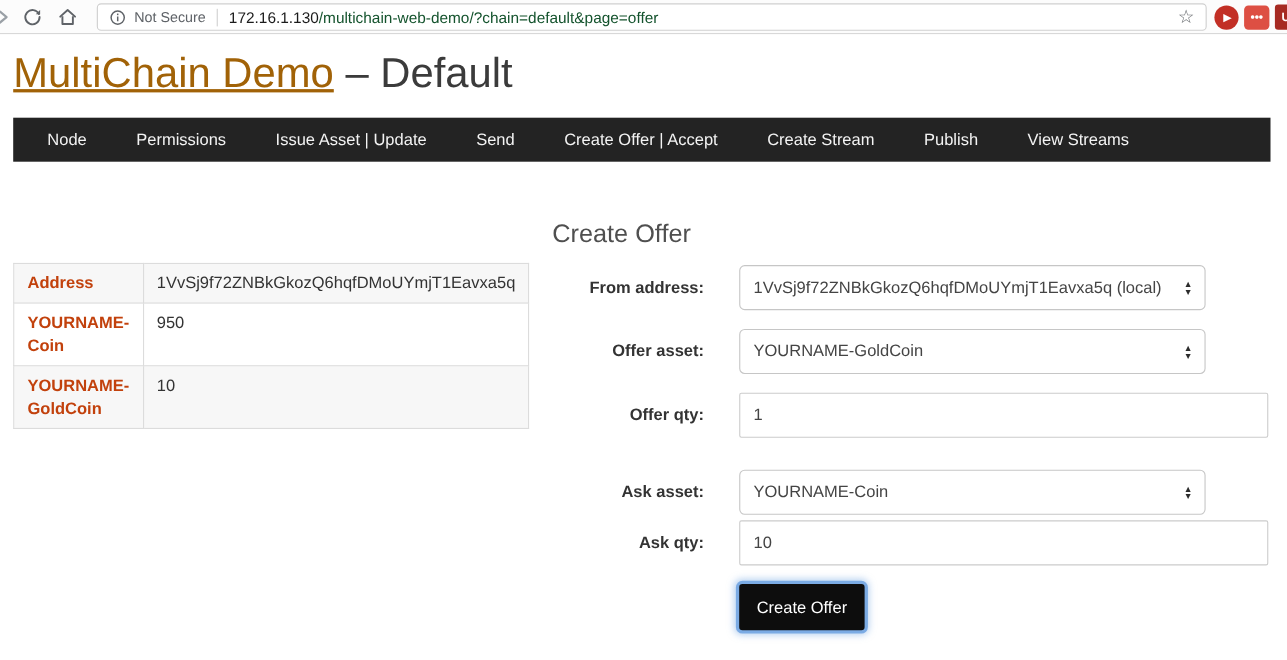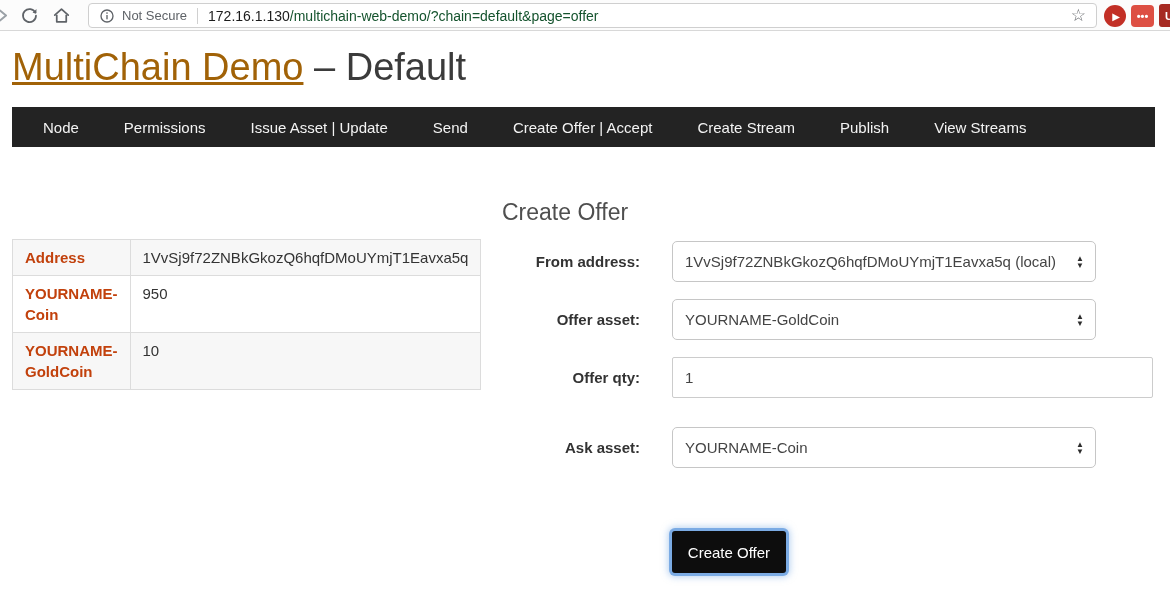--- a/index.html
+++ b/index.html
@@ -215,16 +215,20 @@
     <div class="form-label">Ask asset:</div>
     <div class="fake-select">
       <span>YOURNAME-Coin</span>
       <span class="stepper">
         <span>▲</span>
         <span>▼</span>
       </span>
     </div>
   </div>
 
+  <div class="form-row row-5">
+    <div class="form-label">Ask qty:</div>
+    <input type="text" class="text-input" value="10" style="">
+  </div>
 
   <button class="submit-btn">Create Offer</button>
 
 </div>
 
 </body></html>

